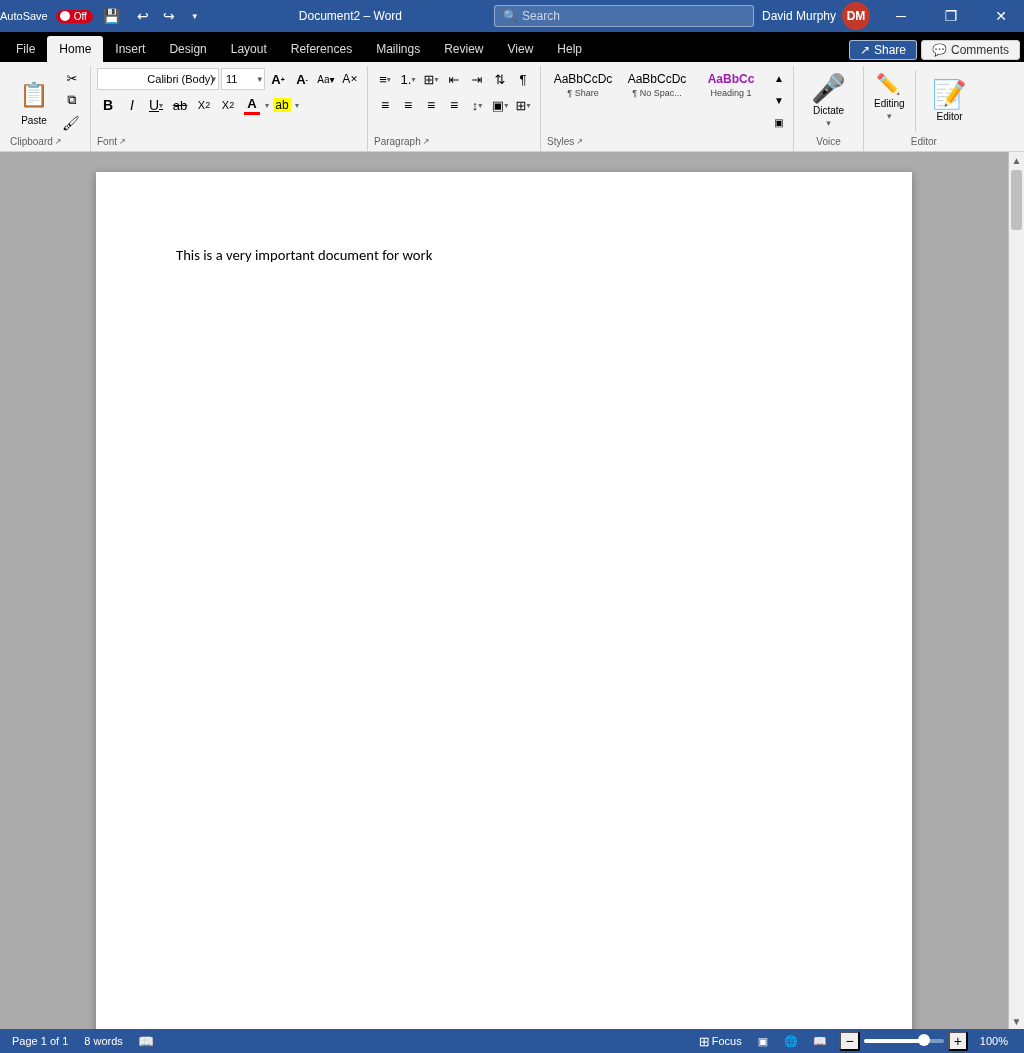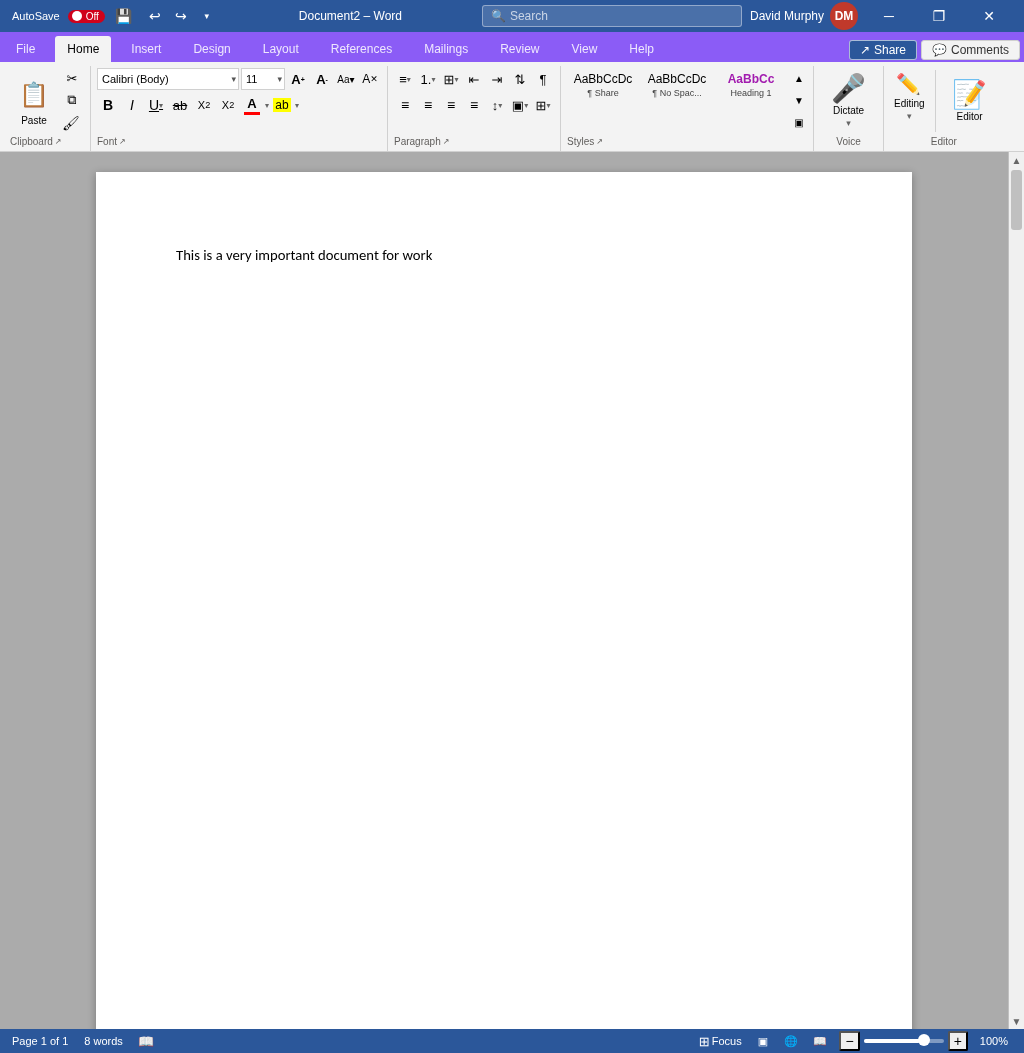--- a/index.html
+++ b/index.html
@@ -5,21 +5,21 @@
     * { margin: 0; padding: 0; box-sizing: border-box; }
     body { font-family: 'Segoe UI', Arial, sans-serif; font-size: 12px; background: #f0f0f0; width: 1024px; height: 1053px; overflow: hidden; display: flex; flex-direction: column; }
 
     
     #title-bar {
       background: #2b579a;
       color: white;
       height: 32px;
       display: flex;
       align-items: center;
-      padding: 0 12px;
+      padding: 0 0;
       gap: 8px;
       flex-shrink: 0;
     }
     .autosave-toggle {
       background: #d0021b;
       border-radius: 10px;
       padding: 1px 6px 1px 4px;
       font-size: 10px;
       color: white;
       display: flex;
@@ -73,24 +73,23 @@
     #ribbon {
       background: #f3f3f3;
       border-bottom: 1px solid #d0d0d0;
       flex-shrink: 0;
     }
 
     
     .tab-bar {
       display: flex;
       align-items: flex-end;
-      background: #8b5cf6;
+      background: #000000;
       padding: 0 4px;
       height: 30px;
-      gap: 8px;
     }
     .tab-item {
       padding: 4px 12px;
       font-size: 12px;
       color: rgba(255,255,255,0.85);
       cursor: pointer;
       border-radius: 3px 3px 0 0;
       height: 26px;
       display: flex;
       align-items: center;
@@ -170,22 +169,23 @@
     
     .font-group { min-width: 200px; }
     .font-row1 { display: flex; align-items: center; gap: 2px; width: 100%; }
     .font-row2 { display: flex; align-items: center; gap: 2px; margin-top: 2px; }
     .font-select {
       border: 1px solid #d0d0d0;
       background: white;
       padding: 1px 4px;
       font-size: 11px;
       height: 22px;
-      width: 142px;
+      width: 122px;
       cursor: pointer;
+      text-align: right;
     }
     .font-size-select {
       border: 1px solid #d0d0d0;
       background: white;
       padding: 1px 4px;
       font-size: 11px;
       height: 22px;
       width: 44px;
       cursor: pointer;
     }

